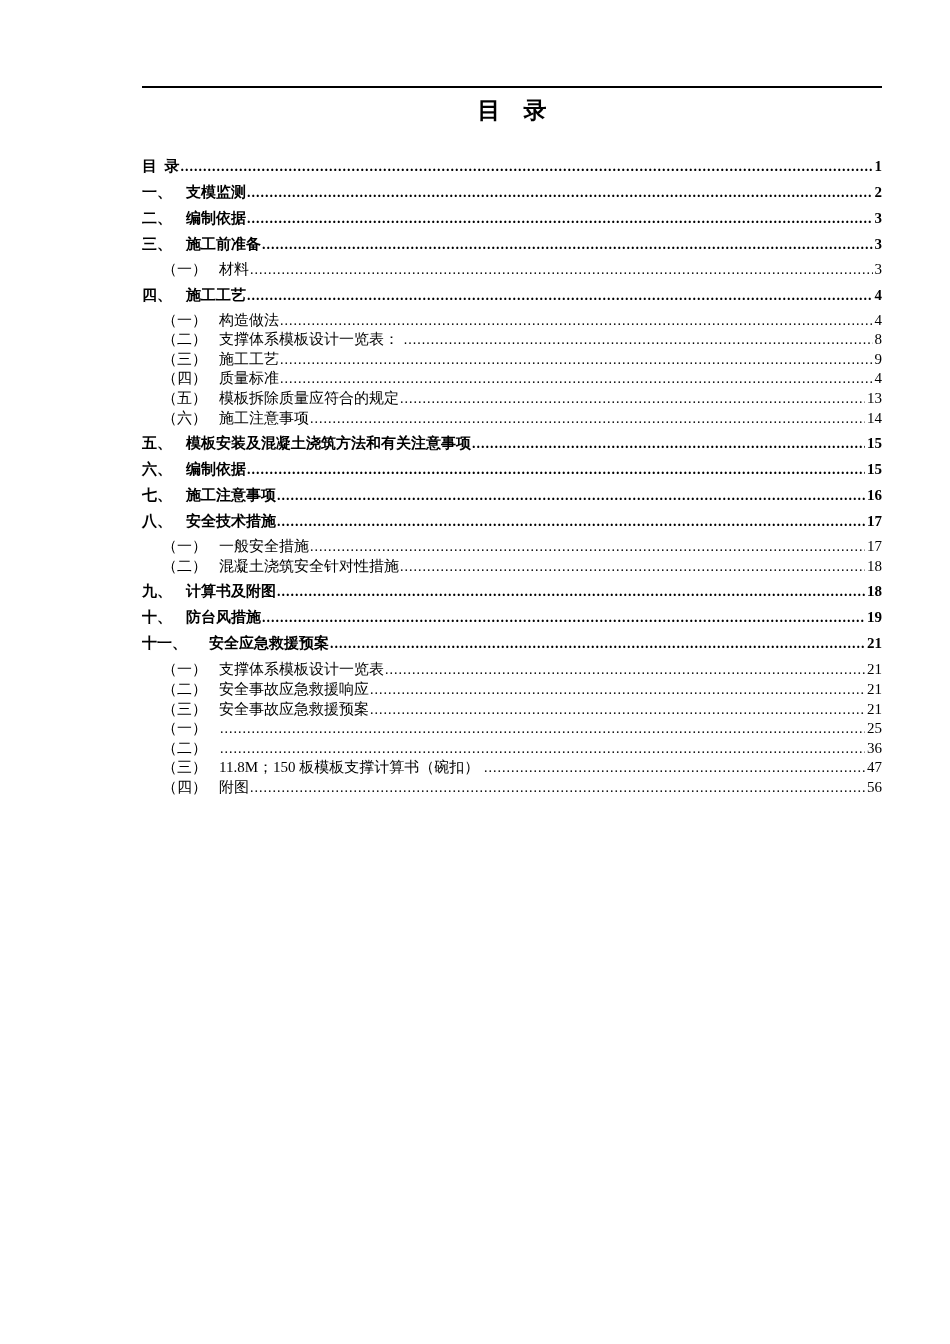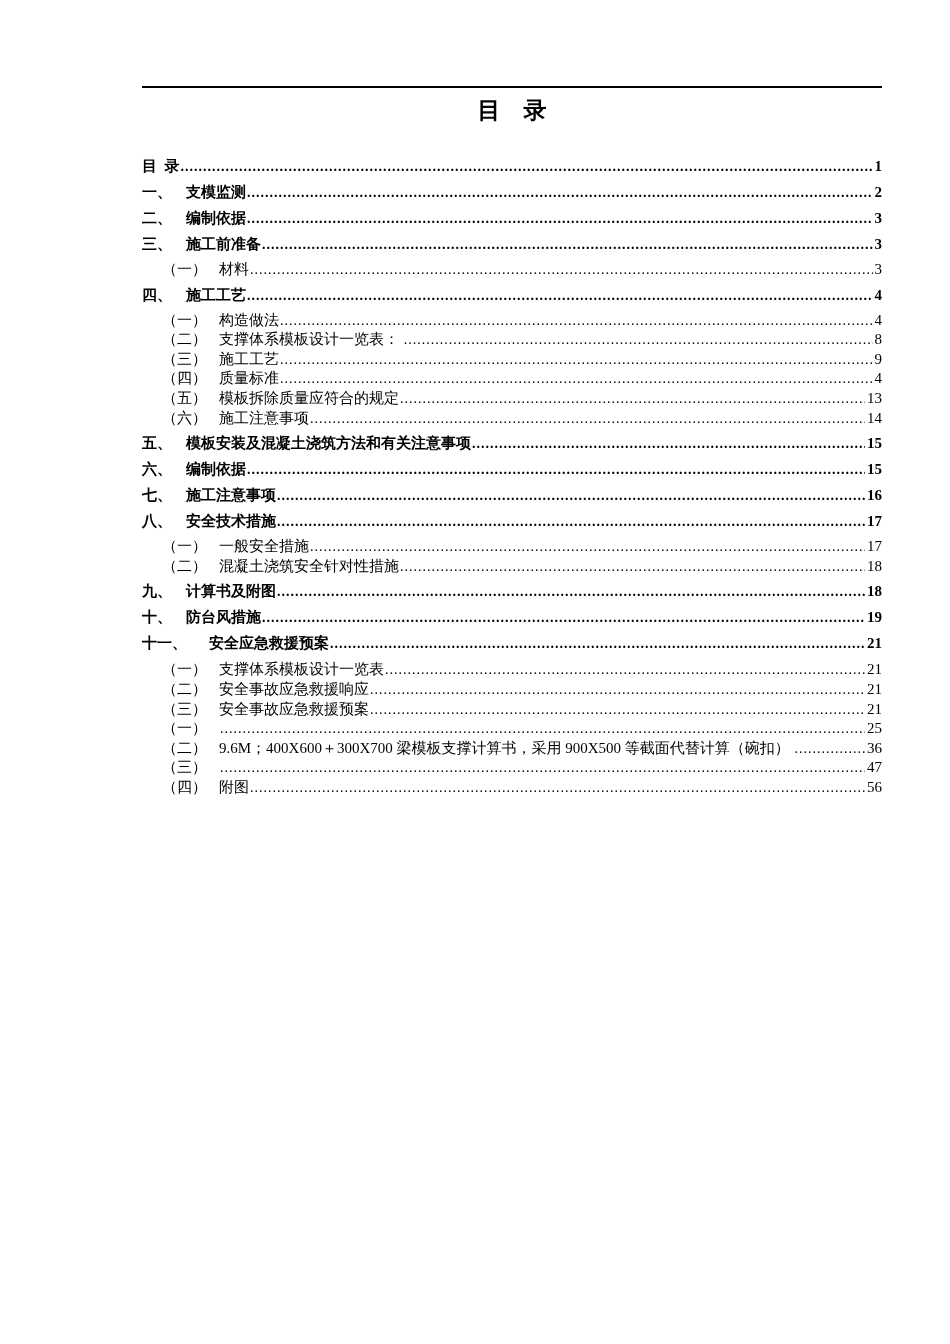--- a/index.html
+++ b/index.html
@@ -227,26 +227,26 @@
         <span class="leader"></span>
         <span class="pg">21</span>
       </div>
       <div class="toc-row l2">
         <span class="num" style="min-width: 57px;">（一）</span>
         <span class="leader"></span>
         <span class="pg">25</span>
       </div>
       <div class="toc-row l2">
         <span class="num" style="min-width: 57px;">（二）</span>
-        <span class="label">9.6M；400X600＋300X700 梁模板支撑计算书，采用 900X500 等截面代替计算（碗扣） </span>
         <span class="leader"></span>
         <span class="pg">36</span>
       </div>
       <div class="toc-row l2">
         <span class="num" style="min-width: 57px;">（三）</span>
+        <span class="label">11.8M；150 板模板支撑计算书（碗扣） </span>
         <span class="leader"></span>
         <span class="pg">47</span>
       </div>
       <div class="toc-row l2">
         <span class="num" style="min-width: 57px;">（四）</span>
         <span class="label">附图</span>
         <span class="leader"></span>
         <span class="pg">56</span>
       </div>
     </nav>

